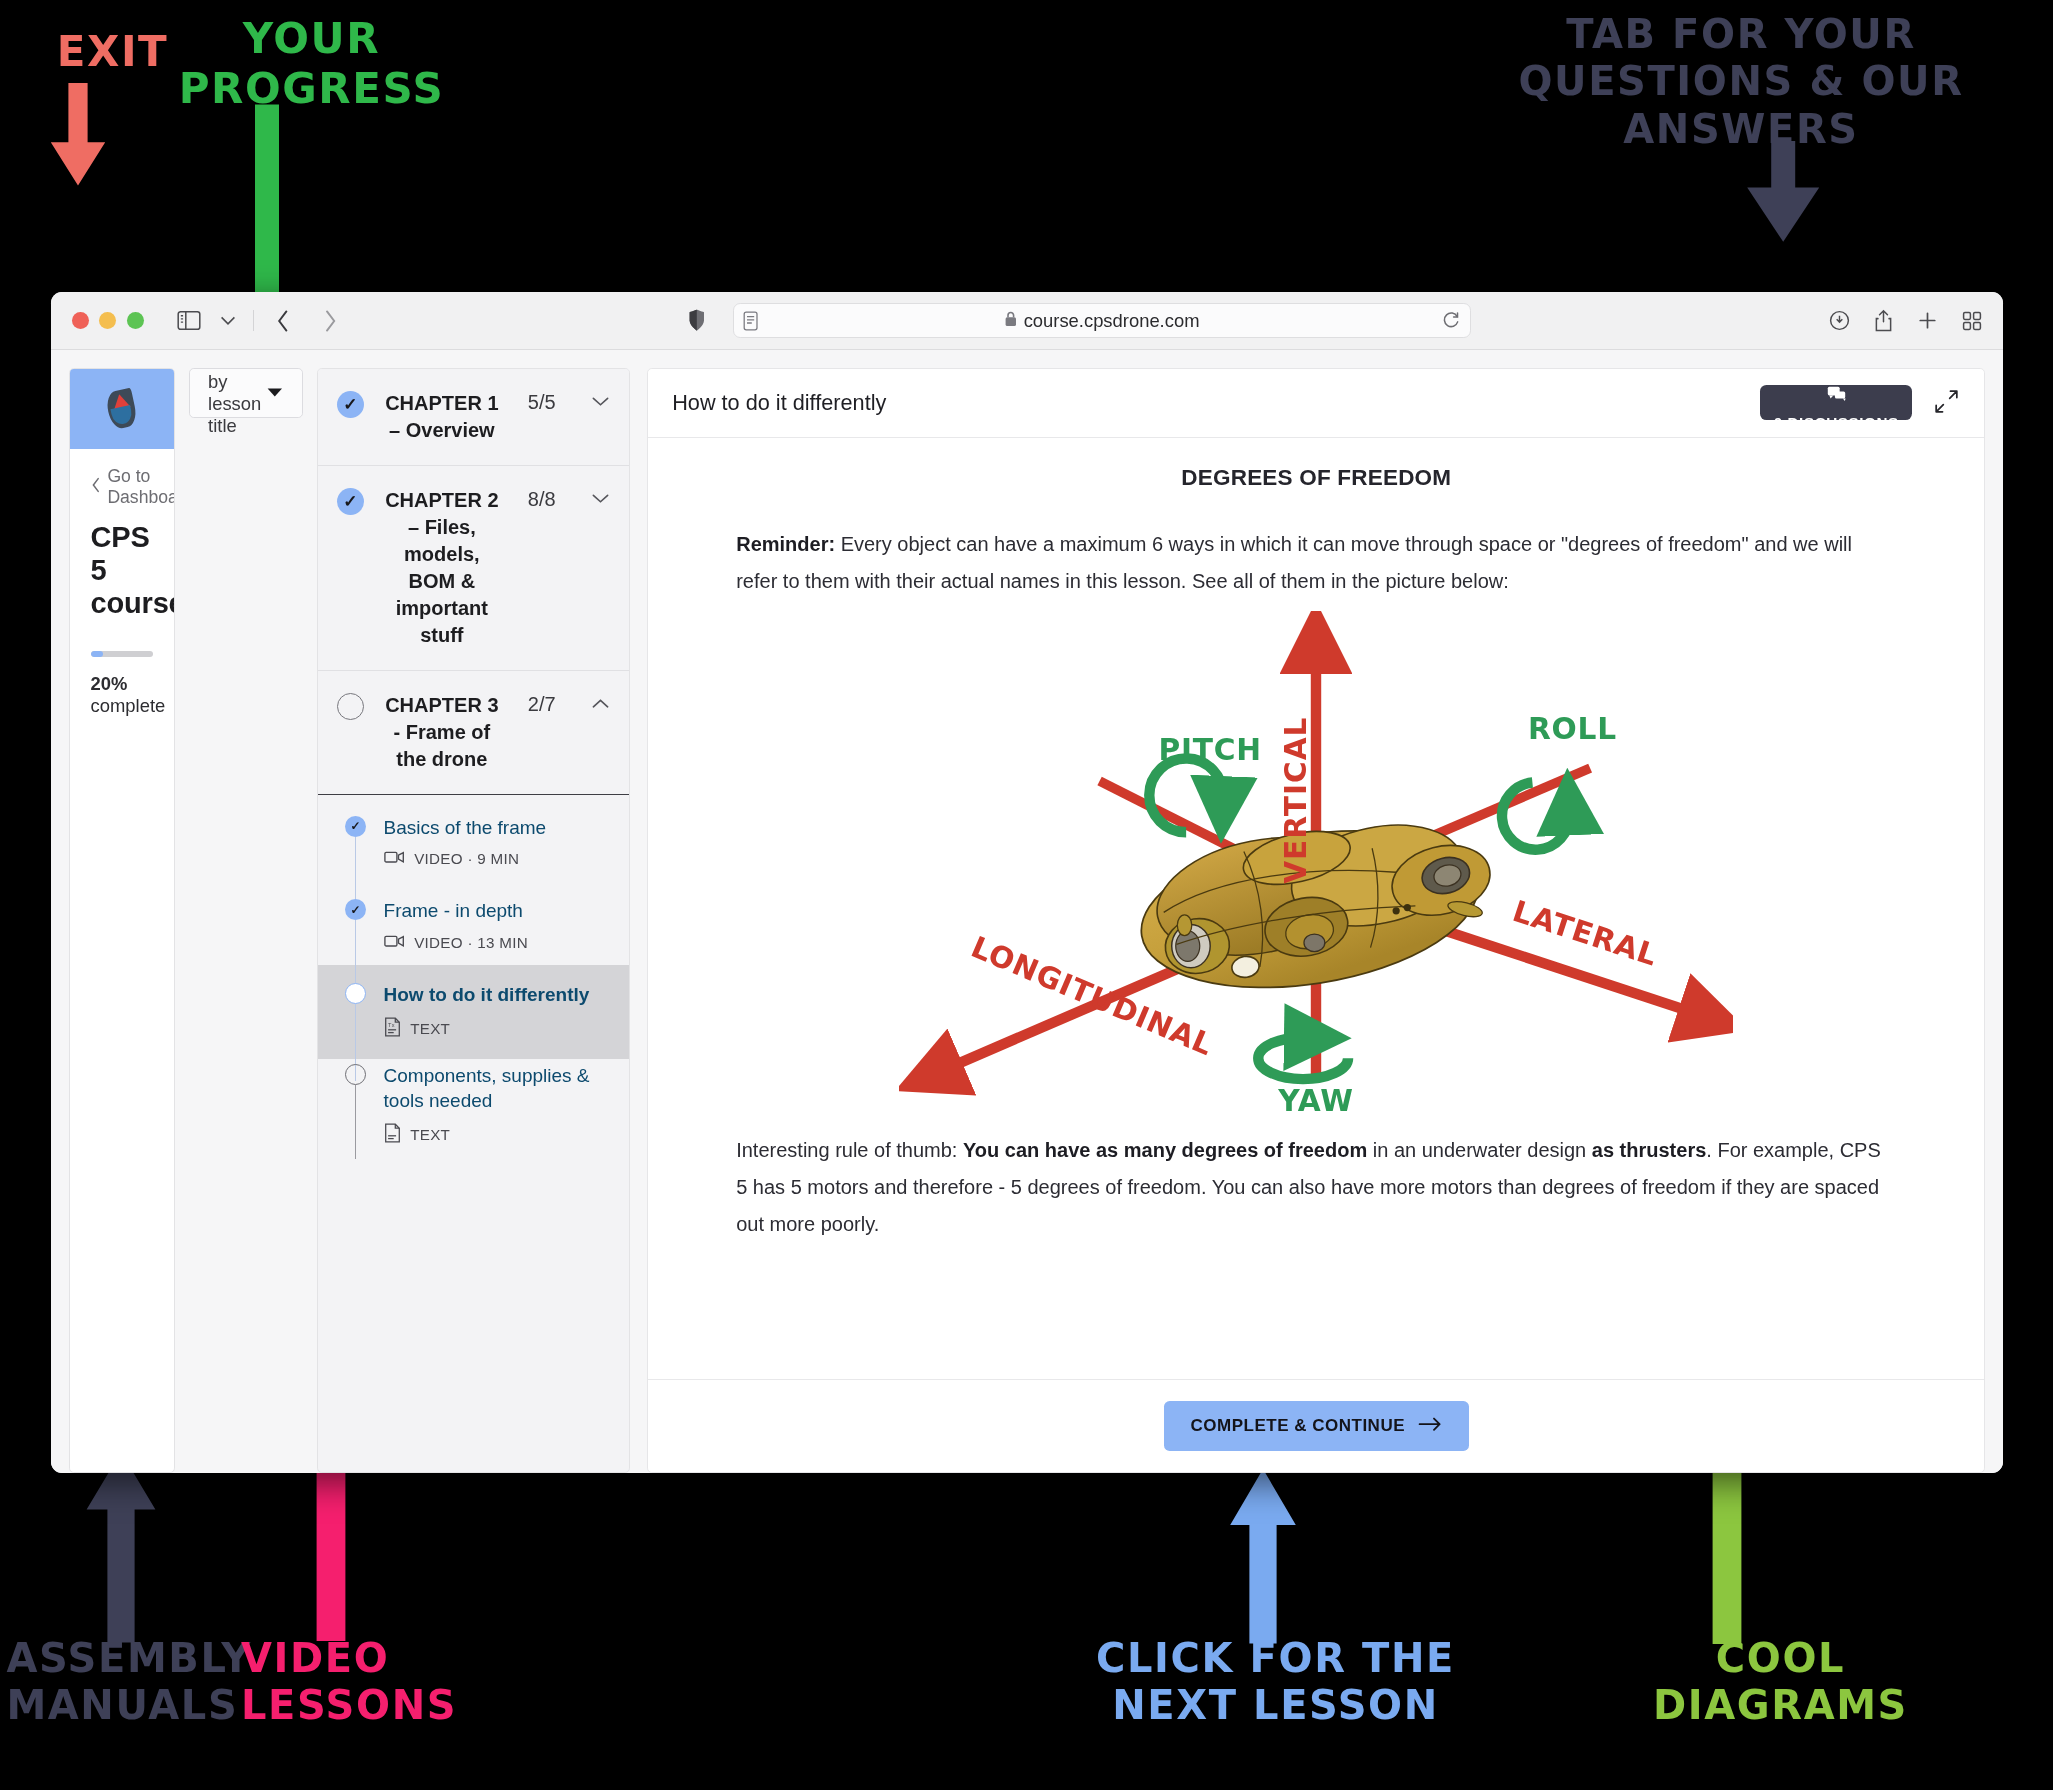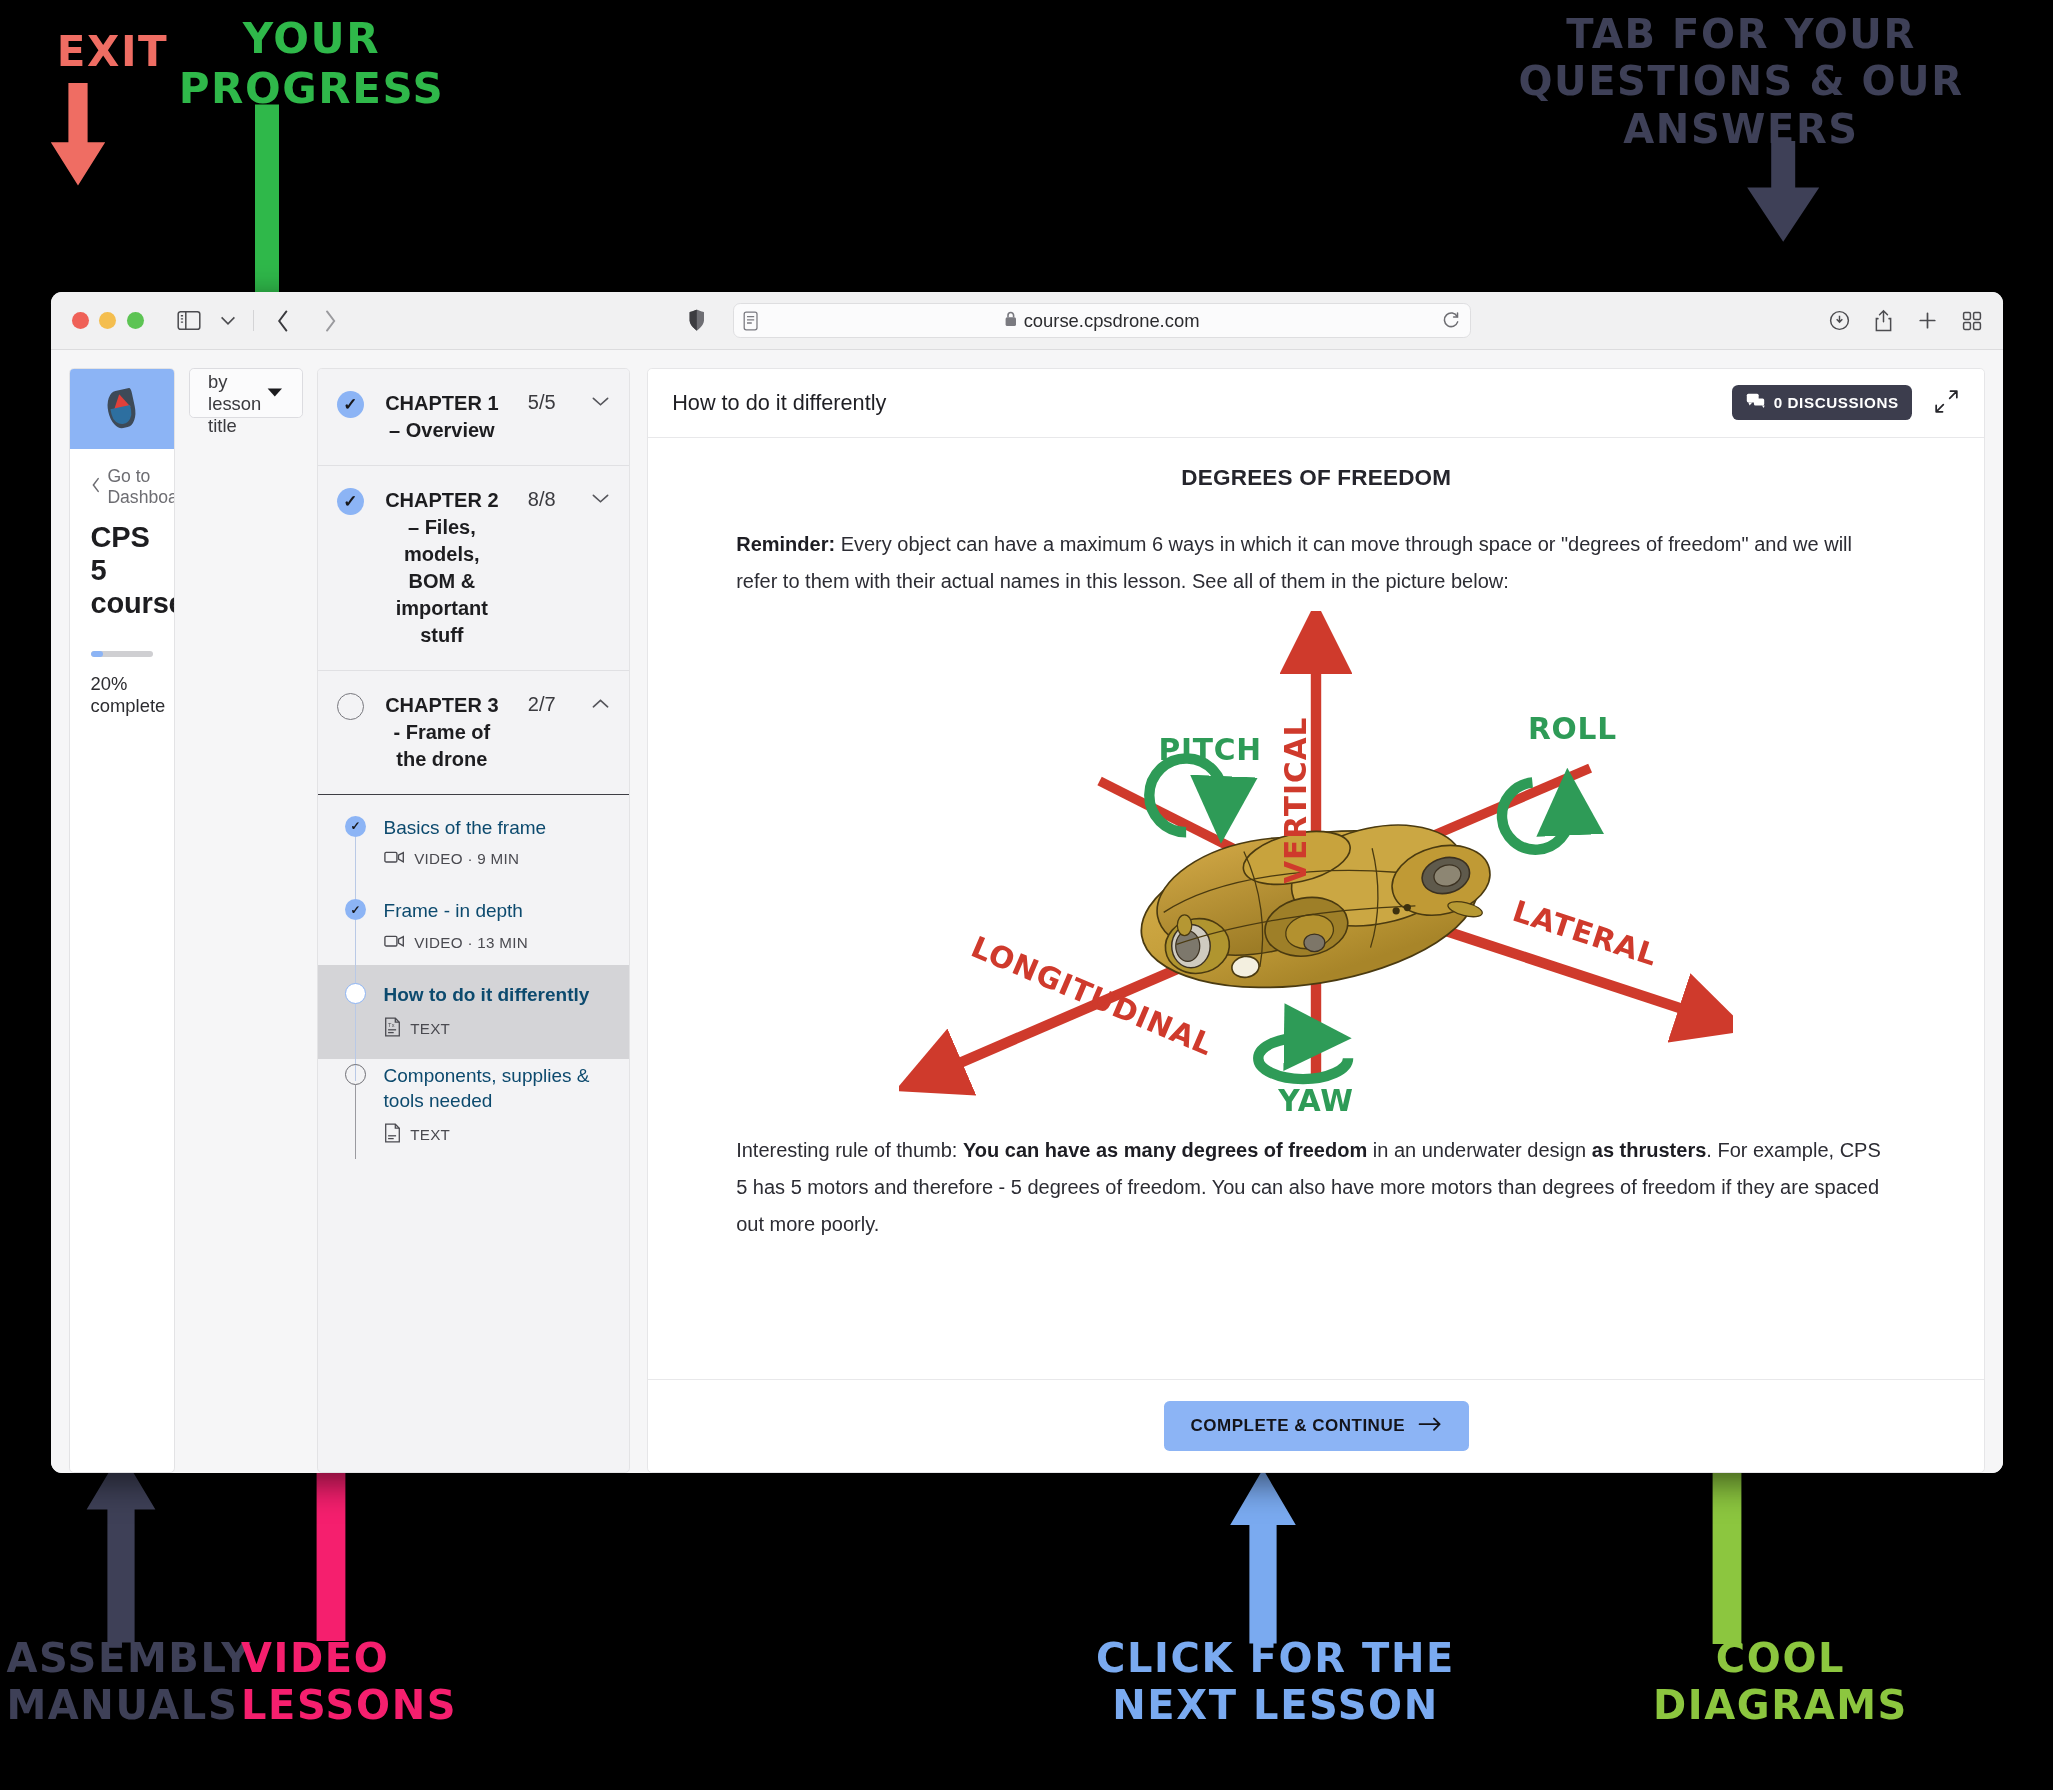--- a/index.html
+++ b/index.html
@@ -133,21 +133,21 @@
     font-size: 29px; font-weight: 700; color:#1d1d20;
     letter-spacing: -0.2px;
     margin-bottom: 30.5px;
   }
   .prog-track {
     height: 6.4px; background:#cfcfd2; border-radius: 3.2px; overflow:hidden;
     margin-bottom: 16px;
   }
   .prog-fill { height:100%; background:#8cb4f5; border-radius:3.2px; }
   .prog-text { font-size: 18.4px; color:#2d2d31; }
-  .prog-text b { font-weight:400; }
+  .prog-text b { font-weight:700; }
 
   .searchbox {
     height: 50px;
     background:#fbfbfc;
     border:0.8px solid #dcdce0;
     border-radius: 4.8px;
     display:flex; align-items:center;
     padding: 0 17.6px;
     flex: 0 0 50px;
   }
@@ -233,21 +233,21 @@
     padding: 0 24px 0 24px;
     flex: 0 0 69px;
   }
   .lesson-heading { font-size: 21.7px; color:#1f1f24; flex:1 1 auto; }
   .disc-btn {
     background:#3c3d4d; color:#fff;
     border-radius: 6.4px;
     height: 35px;
     display:flex; align-items:center; gap:8.8px;
     padding: 0 13.6px;
-    font-size: 15.2px; font-weight:700; letter-spacing:0.6px;
+    font-size: 15.2px; font-weight:700; letter-spacing:0.6px;flex-direction:column;
   }
   .expand-btn { margin-left: 21px; color:#26262b; }
 
   #maincontent {
     flex: 1 1 auto;
     padding: 27px 88px 0 88px;
     overflow:hidden;
   }
   .doc-h2 {
     text-align:center;

